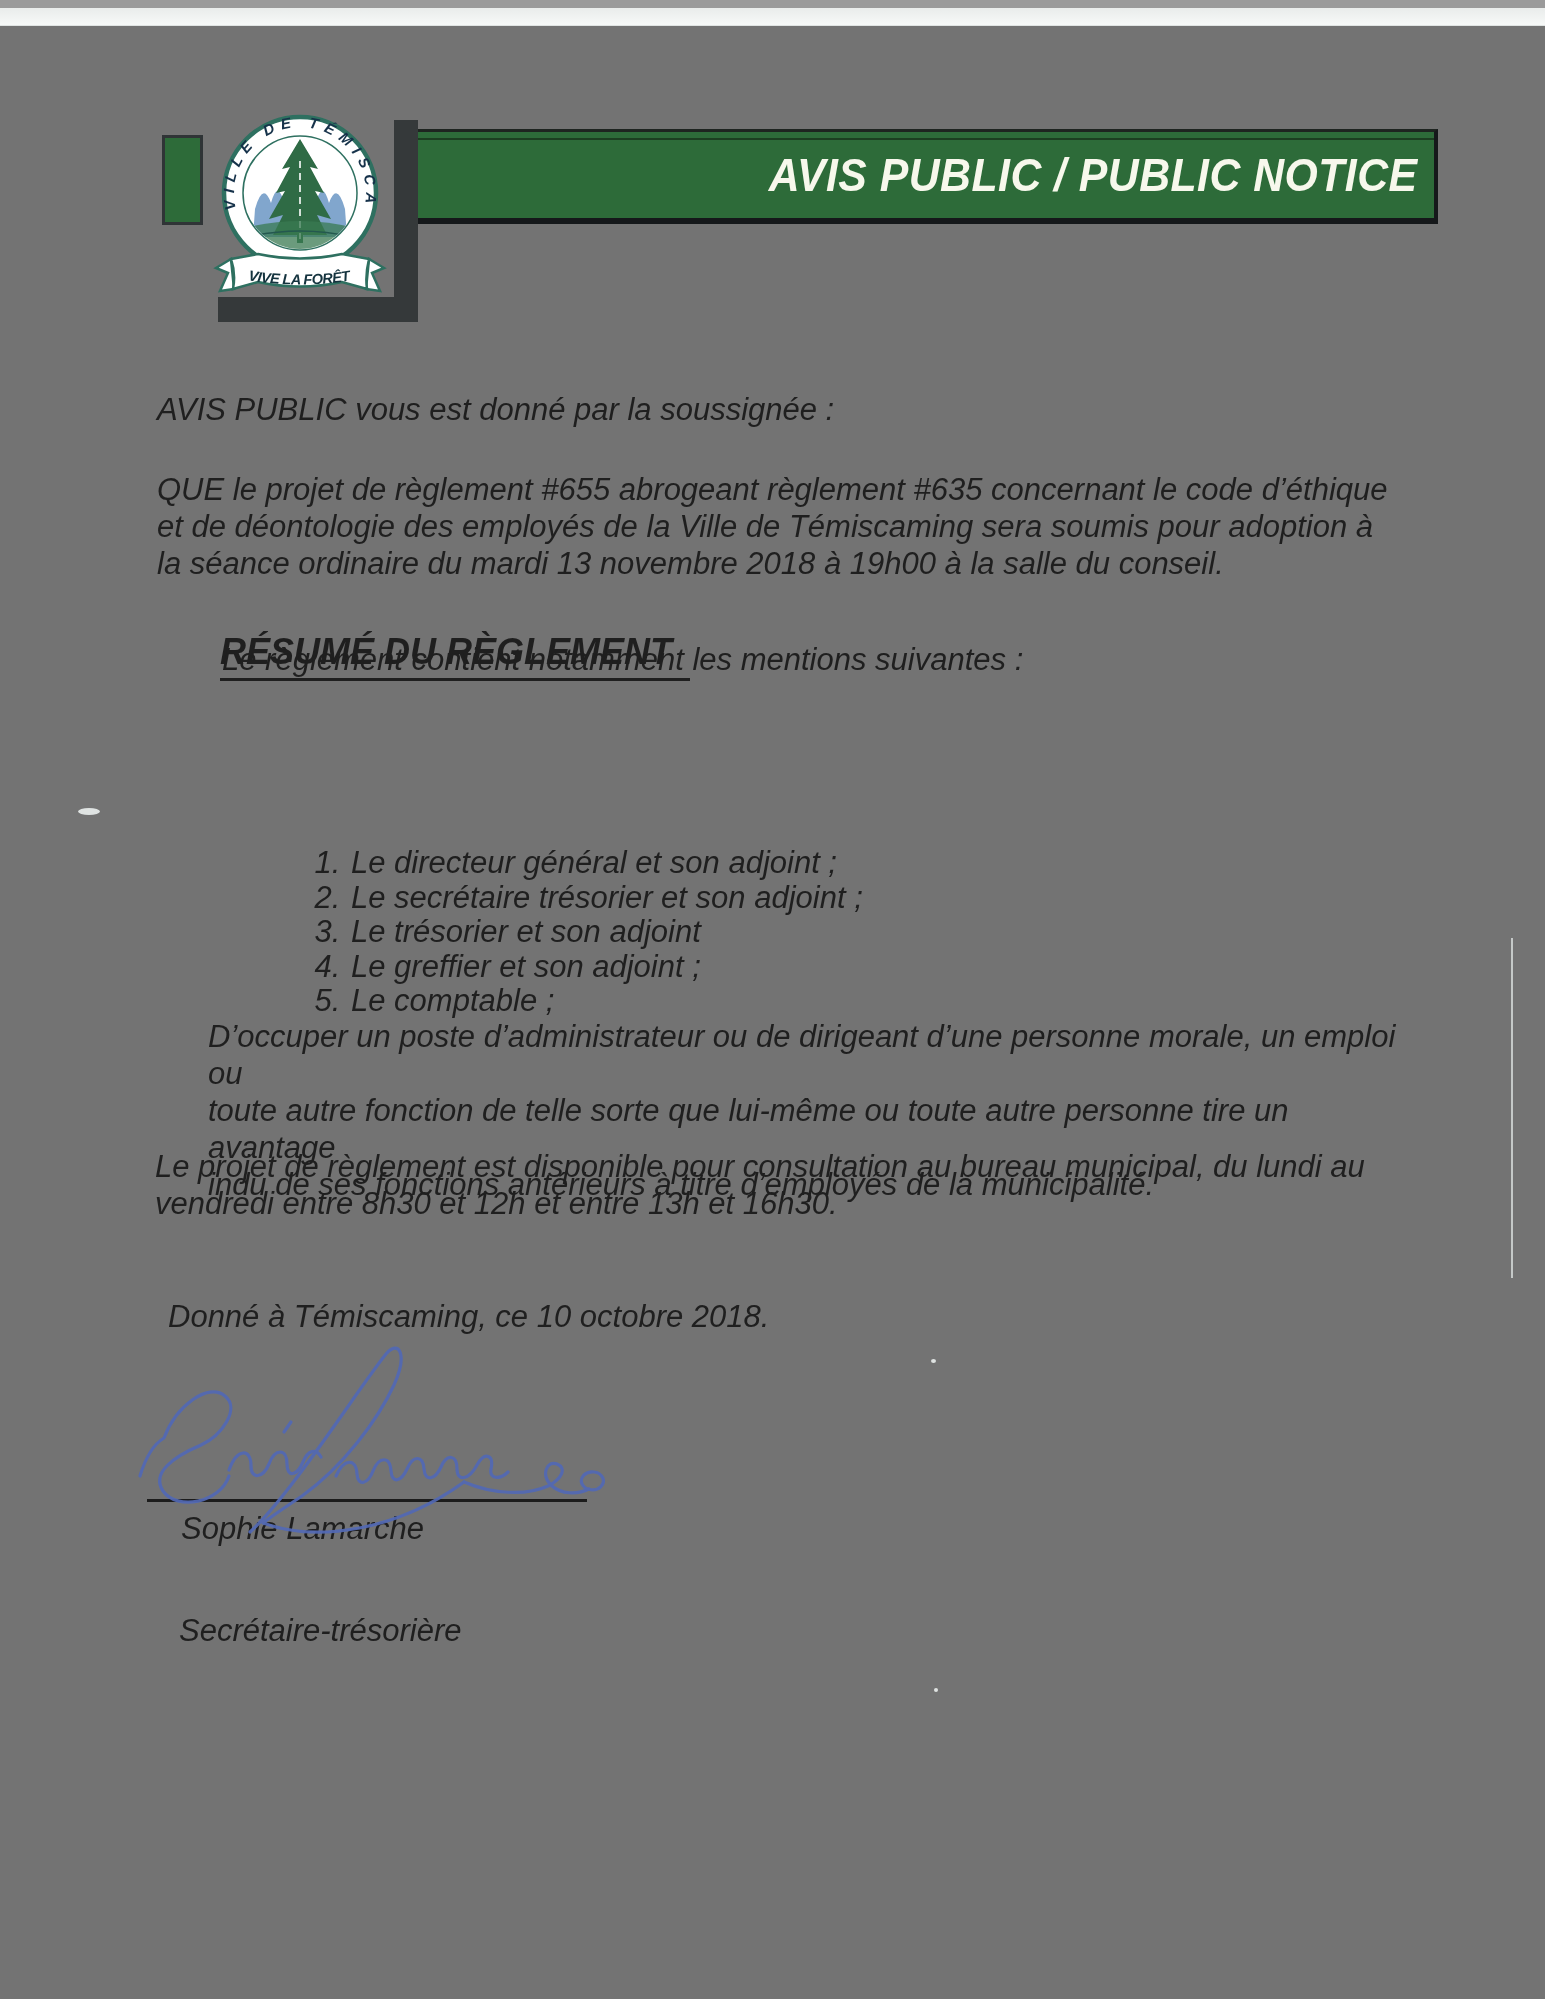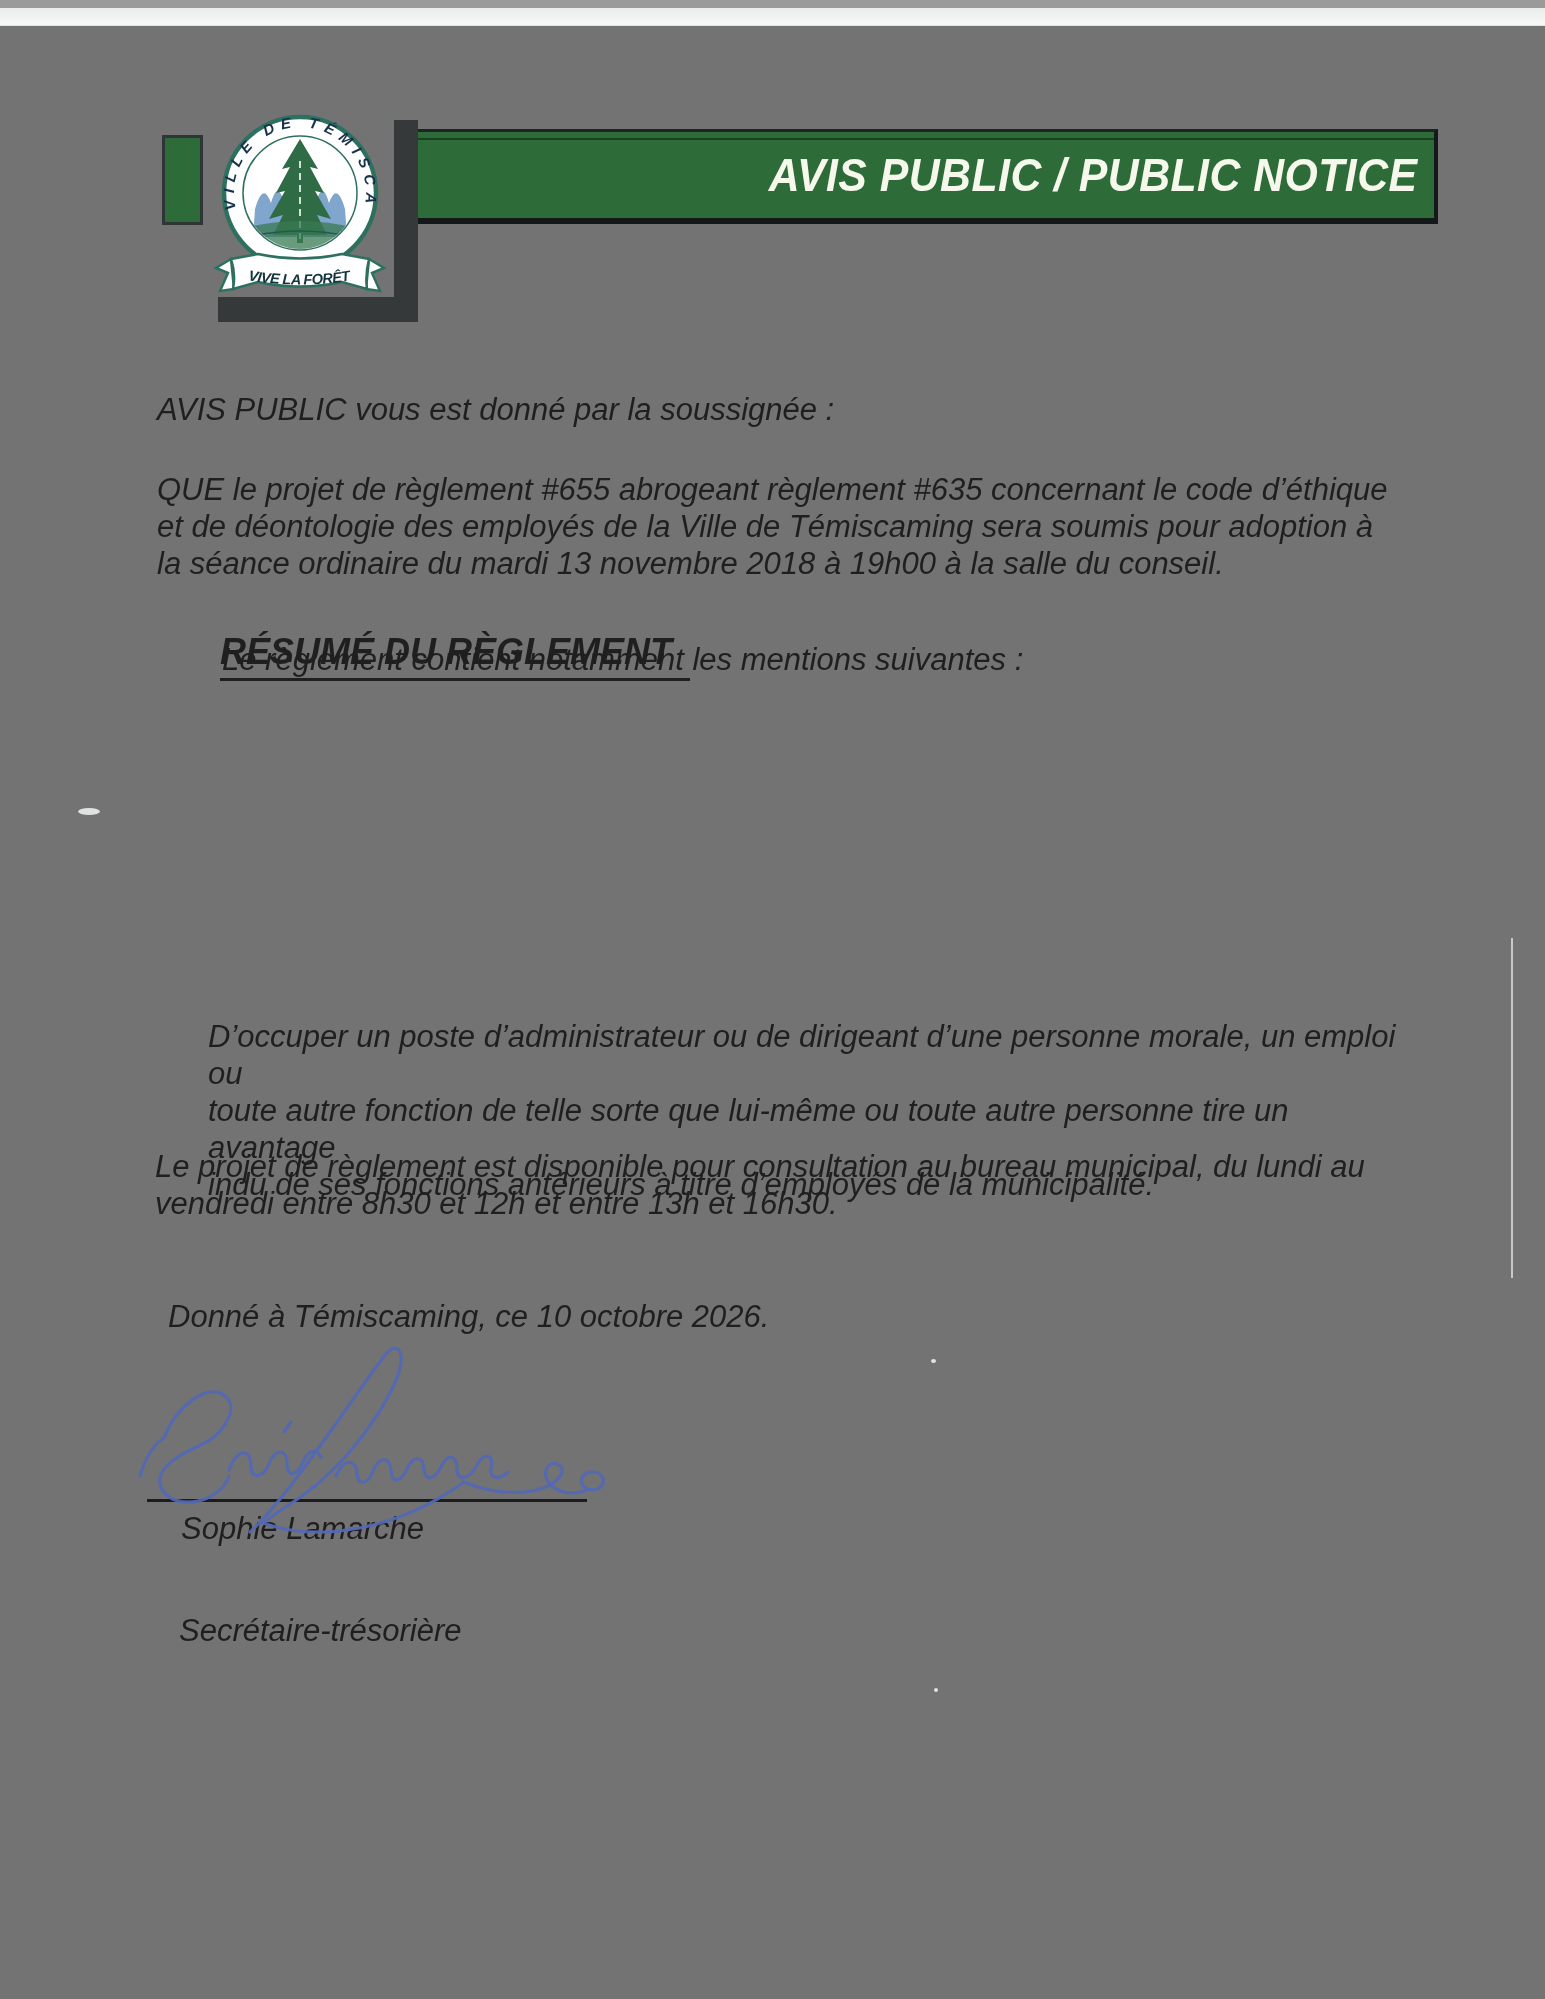--- a/index.html
+++ b/index.html
@@ -97,29 +97,36 @@
 la séance ordinaire du mardi 13 novembre 2018 à 19h00 à la salle du conseil.</div>
 
   <div class="t b" style="left:220px;top:588px;">
     <span class="heading-underline">RÉSUMÉ DU RÈGLEMENT</span>
   </div>
 
   <div class="t" style="left:222px;top:633px;width:1100px;">Le règlement contient notamment les mentions suivantes :</div>
 
 
 
+  <ol class="restricted">
+      <li>Le directeur général et son adjoint ;</li>
+      <li>Le secrétaire trésorier et son adjoint ;</li>
+      <li>Le trésorier et son adjoint</li>
+      <li>Le greffier et son adjoint ;</li>
+      <li>Le comptable ;</li>
+    </ol>
 
   <div class="t" style="left:208px;top:1010px;width:1200px;">D’occuper un poste d’administrateur ou de dirigeant d’une personne morale, un emploi ou
 toute autre fonction de telle sorte que lui-même ou toute autre personne tire un avantage
 indu de ses fonctions antérieurs à titre d’employés de la municipalité.</div>
 
   <div class="t" style="left:155px;top:1140px;width:1330px;">Le projet de règlement est disponible pour consultation au bureau municipal, du lundi au
 vendredi entre 8h30 et 12h et entre 13h et 16h30.</div>
 
-  <div class="t" style="left:168px;top:1290px;width:900px;">Donné à Témiscaming, ce 10 octobre 2026.</div>
+  <div class="t" style="left:168px;top:1290px;width:900px;">Donné à Témiscaming, ce 10 octobre 2018.</div>
 
   <svg class="sig-svg" width="480" height="205" viewBox="0 0 480 205">
     <g fill="none" stroke="var(--signature-blue,#5269b5)" stroke-width="3.2" stroke-linecap="round" stroke-linejoin="round" opacity=".92">
       <path d="M 8 132 C 14 112 22 100 32 94 C 44 62 76 38 93 52 C 109 65 89 92 69 101 C 41 113 19 129 31 147 C 45 167 88 159 97 132"></path>
       <path d="M 97 126 c 8 -22 22 -22 22 -4 c 0 14 12 12 18 -2 c 6 -16 18 -16 18 0 c 0 14 10 12 16 -2 c 5 -12 13 -14 18 -5"></path>
       <path d="M 152 88 l 7 -10"></path>
       <path d="M 118 188 C 158 152 228 42 254 10 C 267 -5 276 10 262 41 C 246 75 212 122 170 152 C 152 164 140 172 131 179 C 186 199 266 186 332 138"></path>
       <path d="M 204 132 c 8 -18 20 -18 21 -2 c 1 13 11 10 16 -3 c 6 -15 17 -15 18 0 c 1 13 10 11 16 -2 c 6 -14 16 -14 17 0 c 1 13 11 11 17 -2 c 6 -14 16 -12 16 2 c 0 13 12 11 20 -4 c 8 -14 17 -10 14 4 c -2 10 9 11 17 3"></path>
       <path d="M 332 138 c 28 12 62 14 84 4 c 14 -7 19 -18 9 -22 c -10 -4 -17 11 -5 22 c 9 8 25 9 37 3"></path>
       <path d="M 452 131 a 11 9 0 1 1 -0.3 0.3"></path>

